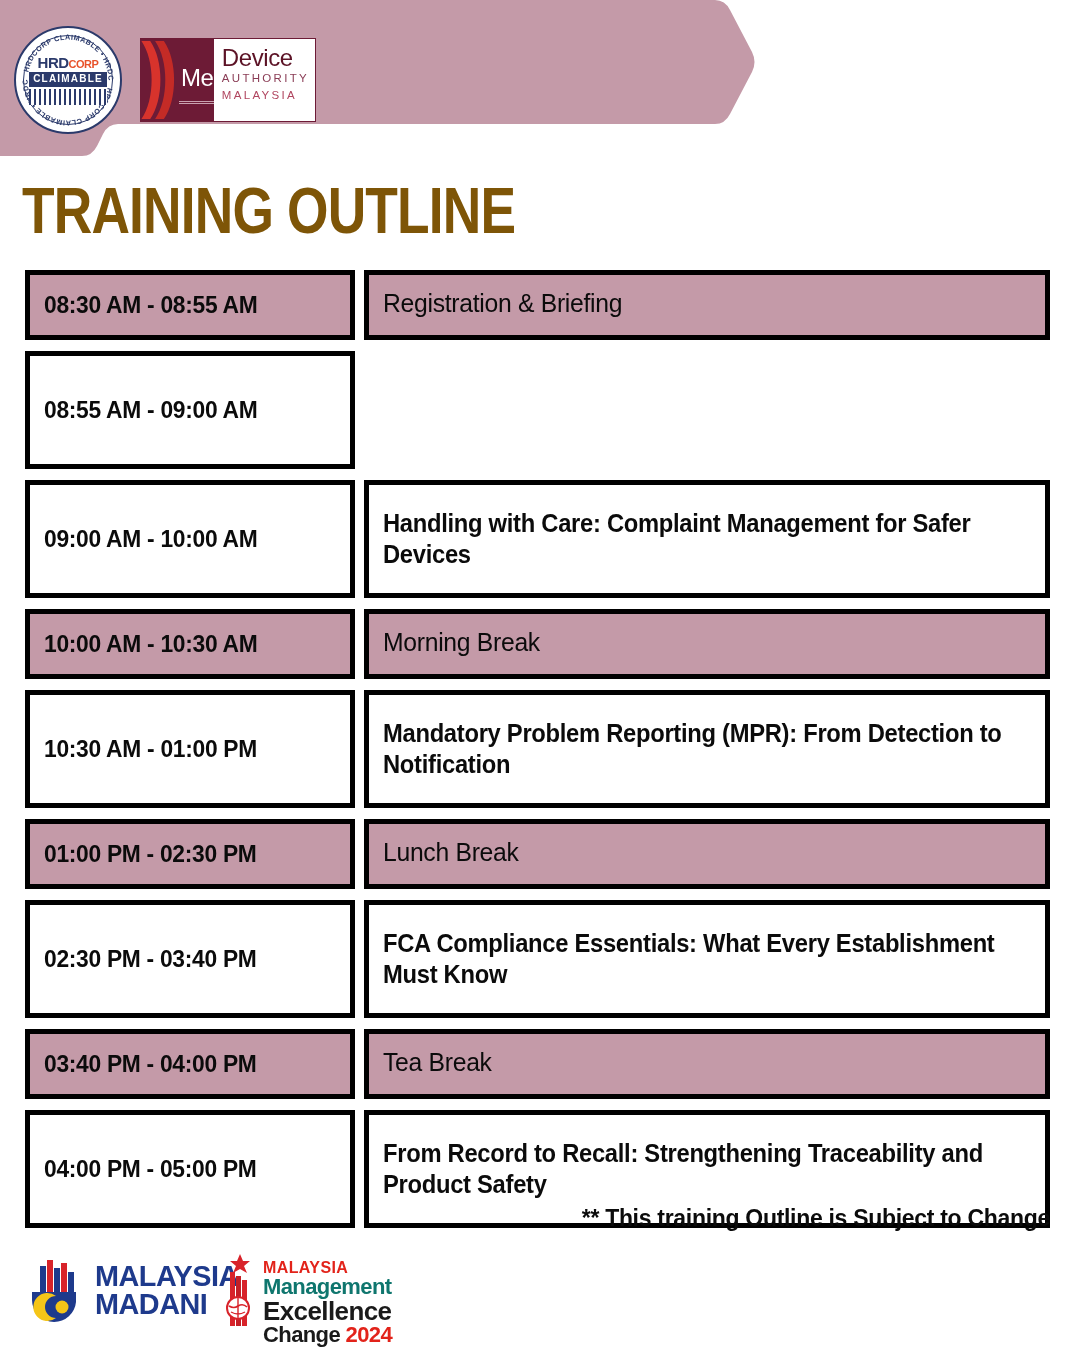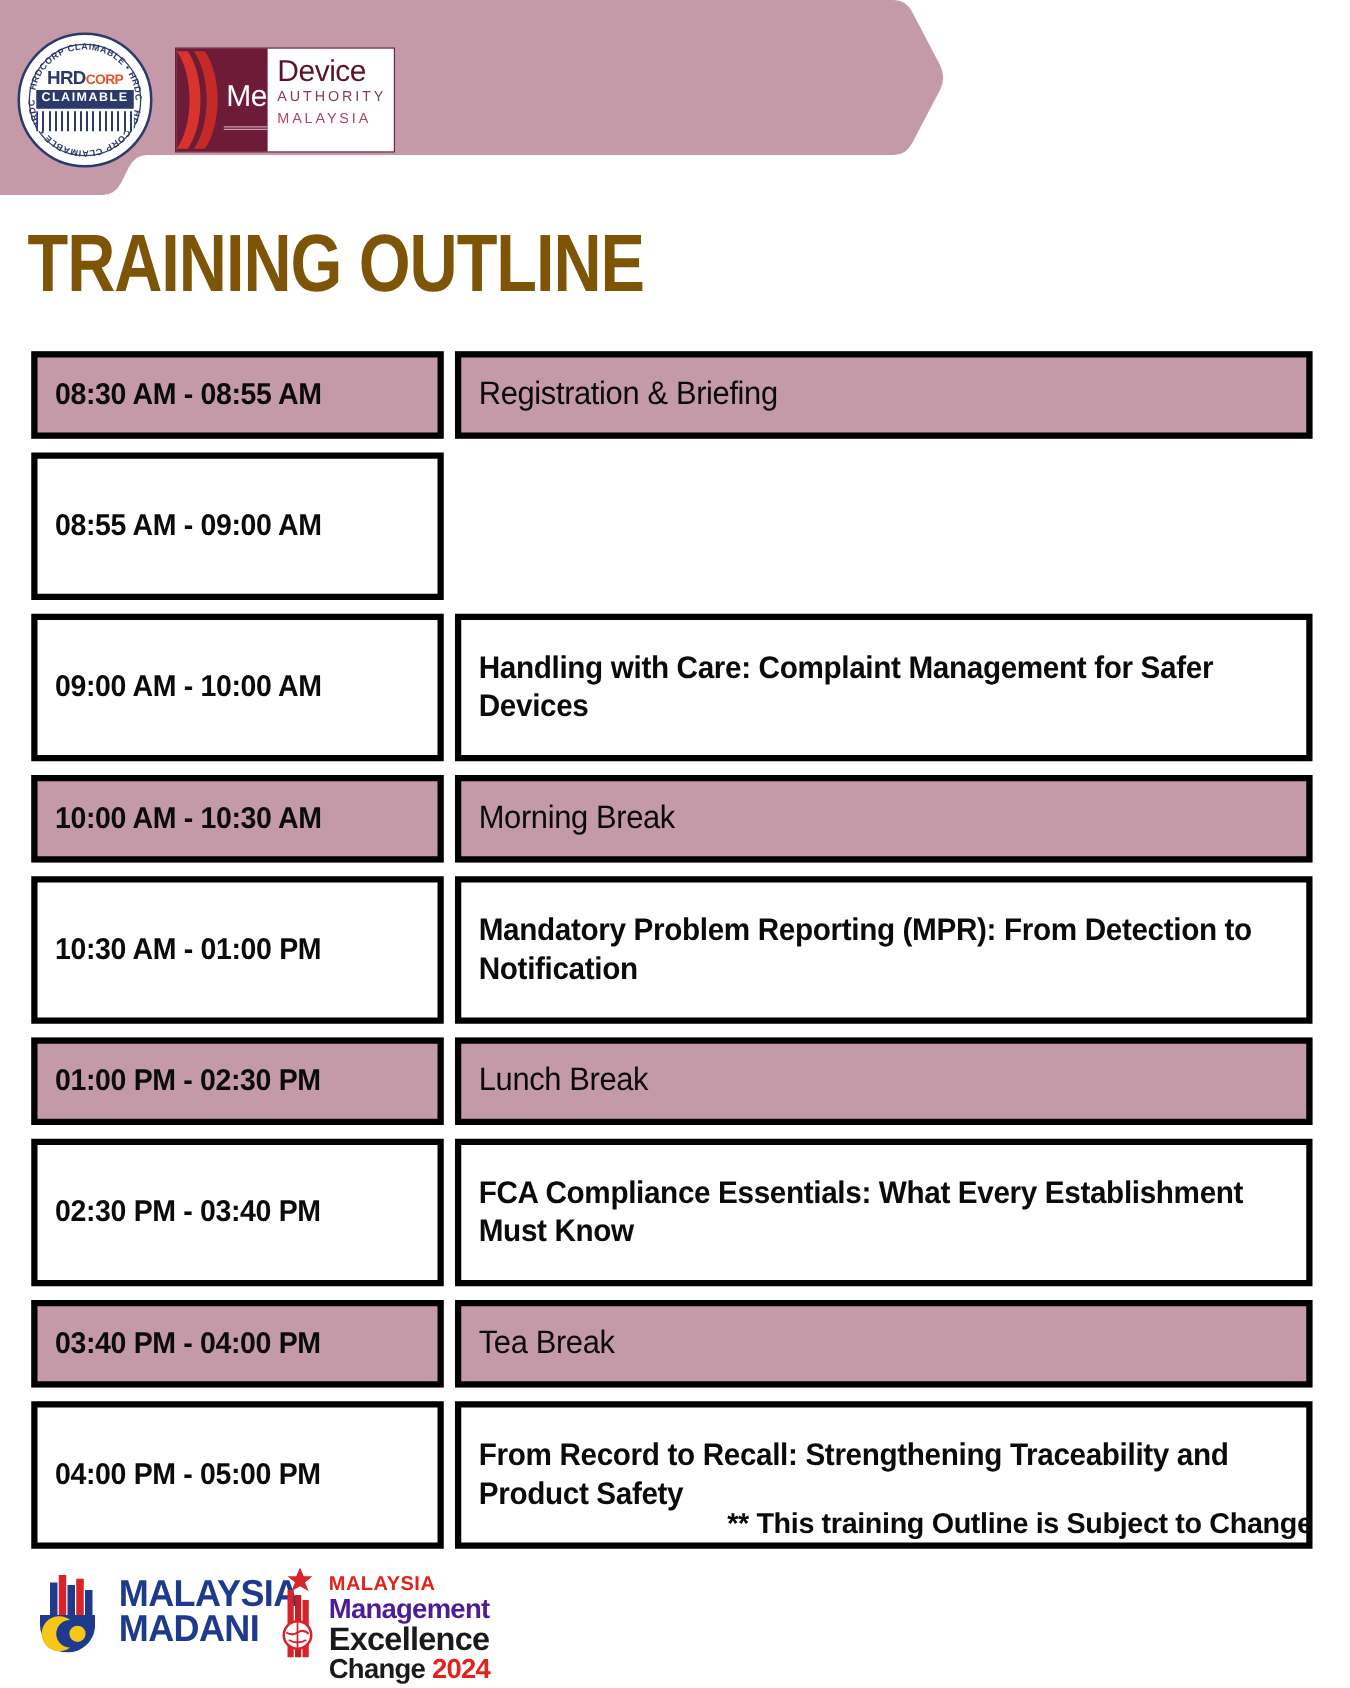--- a/index.html
+++ b/index.html
@@ -47,21 +47,21 @@
   .mda-auth { color:#8a3c55; font-size:11.5px; letter-spacing:2.3px; margin-top:2px; }
   .mda-my { color:#b0455f; font-size:11.5px; letter-spacing:2.3px; margin-top:5px; }
 
   
   .title { position:absolute; left:22px; top:178px; font-size:65px; line-height:1;
            font-weight:bold; color:#7e5507; letter-spacing:-1px;
            transform: scaleX(0.82); transform-origin: left top;
            font-family:"Liberation Sans", sans-serif; }
 
   
-  .table { position:absolute; left:25px; top:281px; width:1025px; }
+  .table { position:absolute; left:25px; top:270px; width:1025px; }
   .row { display:flex; gap:9px; margin-bottom:11px; }
   .cell { border:5px solid #000; background:#fff; display:flex; align-items:center; }
   .cell-time { width:330px; flex:0 0 330px; padding-left:14px; }
   .cell-sess { flex:1 1 auto; padding-left:14px; padding-right:10px; }
   .row.h-sm .cell { height:70px; }
   .row.h-lg .cell { height:118px; }
 
   .row.break .cell { background:#c49aa8; }
   .row.break .cell-sess { align-items:flex-start; padding-top:12px; }
 
@@ -80,21 +80,21 @@
 
   .mm-logo { position:absolute; left:26px; top:8px; display:flex; align-items:center; gap:7px; }
   .mm-mark { position:relative; width:62px; height:64px; flex:0 0 auto; }
   .mm-text { font-size:30px; font-weight:bold; color:#1e3a8c; line-height:0.92;
              letter-spacing:-0.5px; transform:scaleX(0.96); transform-origin:left center; }
 
   .mmea { position:absolute; left:222px; top:4px; display:flex; gap:5px; align-items:flex-start; }
   .mmea-mark { position:relative; width:36px; height:72px; flex:0 0 auto; }
   .mmea-text { line-height:1.0; padding-top:6px; }
   .mmea-l1 { font-size:16px; font-weight:bold; color:#e2231a; letter-spacing:0.4px; }
-  .mmea-l2 { font-size:22px; font-weight:bold; color:#4c1d95; letter-spacing:-0.6px; }
+  .mmea-l2 { font-size:22px; font-weight:bold; color:#0f766e; letter-spacing:-0.6px; }
   .mmea-l3 { font-size:26px; font-weight:bold; color:#1a1a1a; letter-spacing:-0.6px; }
   .mmea-l4 { font-size:22px; font-weight:bold; color:#1a1a1a; letter-spacing:-0.6px; }
   .mmea-l4 b { color:#e2231a; }
 </style>
 </head>
 <body>
 
 <div class="page">
 
   <div class="header-band">

